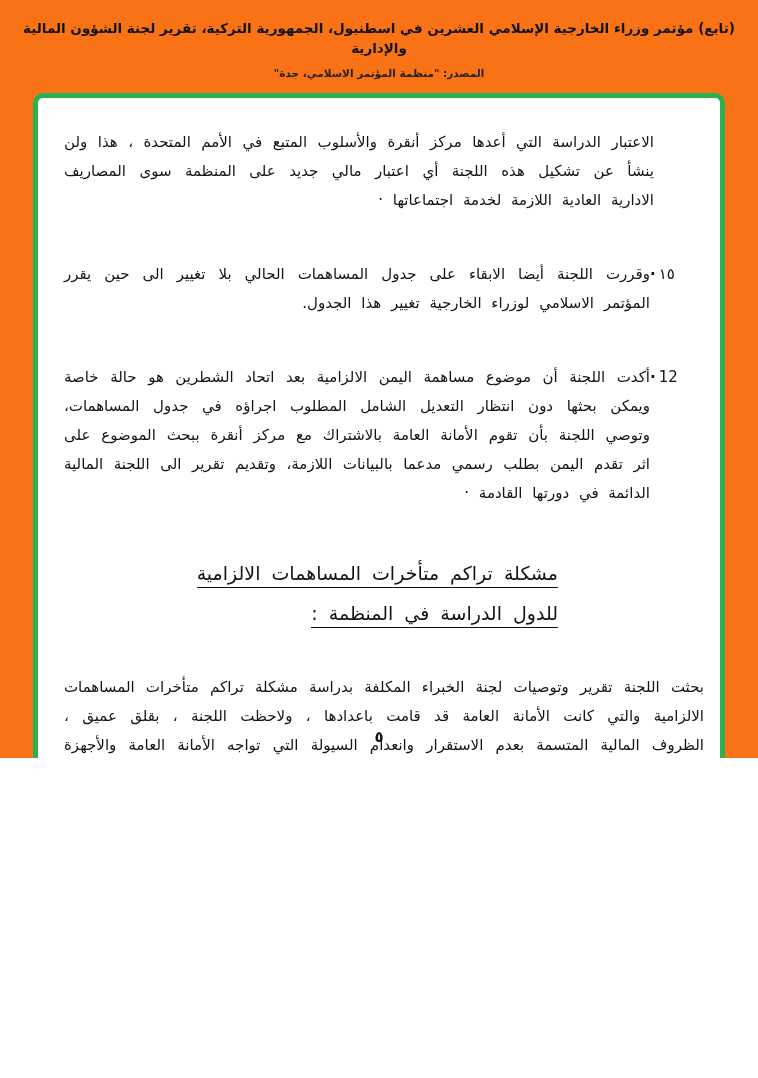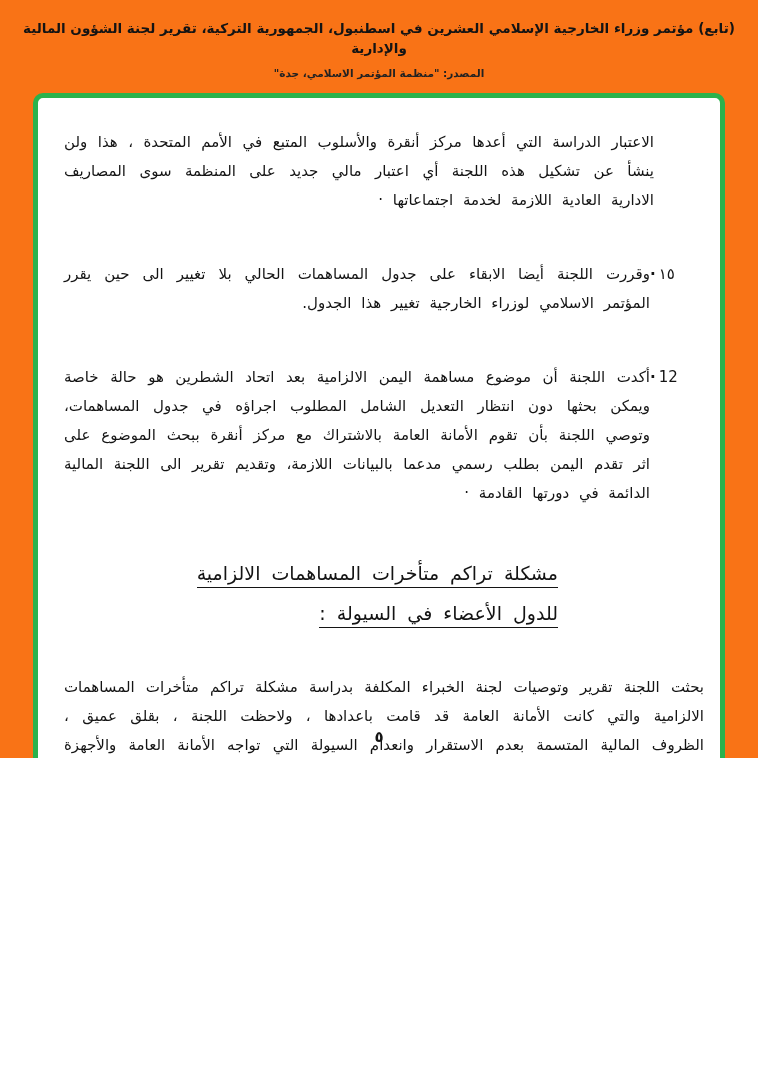--- a/index.html
+++ b/index.html
@@ -128,21 +128,21 @@
 
       <div class="item">
         <div class="num">
           <span>12</span><span class="marker">·</span>
         </div>
         <p class="para">أكدت اللجنة أن موضوع مساهمة اليمن الالزامية بعد اتحاد الشطرين هو حالة خاصة ويمكن بحثها دون انتظار التعديل الشامل المطلوب اجراؤه في جدول المساهمات، وتوصي اللجنة بأن تقوم الأمانة العامة بالاشتراك مع مركز أنقرة ببحث الموضوع على اثر تقدم اليمن بطلب رسمي مدعما بالبيانات اللازمة، وتقديم تقرير الى اللجنة المالية الدائمة في دورتها القادمة ·</p>
       </div>
 
       <div class="section-heading">
         <span class="hl"><span>مشكلة تراكم متأخرات المساهمات الالزامية</span></span>
-        <span class="hl"><span>للدول الأعضاء في السيولة :</span></span>
+        <span class="hl"><span>للدول الدراسة في المنظمة :</span></span>
       </div>
 
       <div class="item">
         <p class="para">بحثت اللجنة تقرير وتوصيات لجنة الخبراء المكلفة بدراسة مشكلة تراكم متأخرات المساهمات الالزامية والتي كانت الأمانة العامة قد قامت باعدادها ، ولاحظت اللجنة ، بقلق عميق ، الظروف المالية المتسمة بعدم الاستقرار وانعدام السيولة التي تواجه الأمانة العامة والأجهزة المتفرعة بسبب التأخير في سداد المساهمات الالزامية أو عدم سدادها من قبل الدول الأعضاء الى أن تراكمت تلك المتأخرات الى ما يبلغ ٨٢ مليون دولار أمريكي تقريبا ·</p>
       </div>
 
     </div>
   </div>
 
   <div class="page-number">٥</div>

